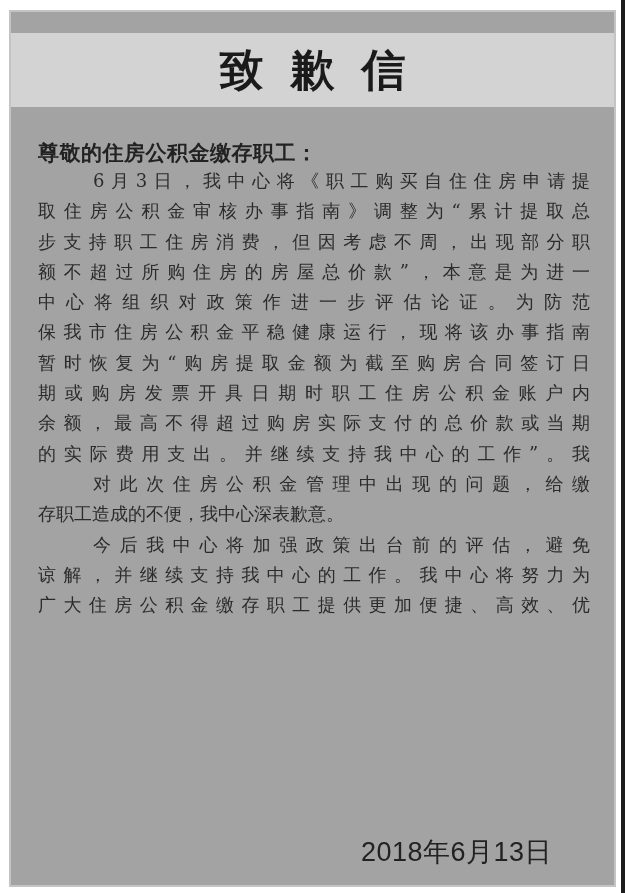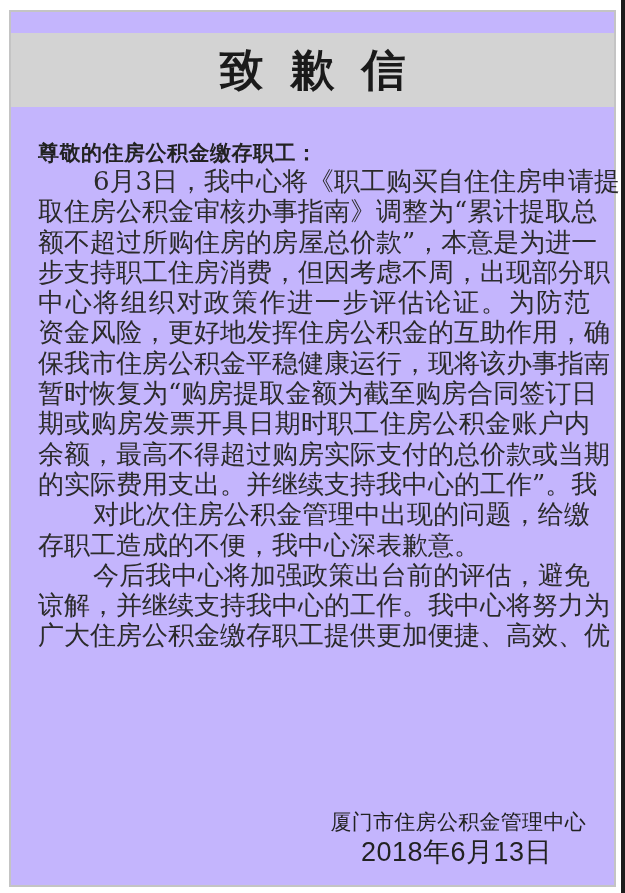--- a/index.html
+++ b/index.html
@@ -21,21 +21,21 @@
       height: 893px;
       background: #1c1c1c;
     }
     .letter-box {
       position: absolute;
       left: 9px;
       top: 10px;
       width: 603px;
       height: 873px;
       border: 2px solid #c4c4c4;
-      background: #c4b5fd;
+      background: #a3a3a3;
       box-sizing: content-box;
     }
     .title-banner {
       position: absolute;
       left: 0;
       top: 21px;
       width: 603px;
       height: 74px;
       background: #d3d3d3;
       display: flex;
@@ -63,21 +63,21 @@
       letter-spacing: 0.5px;
     }
     .body-lines {
       position: absolute;
       left: 27px;
       top: 154px;
       width: 552px;
     }
     .line {
       font-family: "DejaVu Serif", serif;
-      font-size: 26px;
+      font-size: 18px;
       color: #2b2b2b;
       height: 30.3px;
       line-height: 30.3px;
       white-space: nowrap;
       text-align: justify;
       text-align-last: justify;
     }
     .line.indent {
       padding-left: 55px;
     }
@@ -115,34 +115,32 @@
   <div class="title-banner">
     <span class="title-text">致歉信</span>
   </div>
 
   <div class="salutation">尊敬的住房公积金缴存职工：</div>
 
   <div class="body-lines">
 
     <div class="line indent">6月3日，我中心将《职工购买自住住房申请提</div>
     <div class="line">取住房公积金审核办事指南》调整为“累计提取总</div>
+    <div class="line">步支持职工住房消费，但因考虑不周，出现部分职</div>
     <div class="line">额不超过所购住房的房屋总价款”，本意是为进一</div>
-    <div class="line">步支持职工住房消费，但因考虑不周，出现部分职</div>
     <div class="line">中心将组织对政策作进一步评估论证。为防范</div>
-    <div class="line">资金风险，更好地发挥住房公积金的互助作用，确</div>
     <div class="line">保我市住房公积金平稳健康运行，现将该办事指南</div>
     <div class="line">暂时恢复为“购房提取金额为截至购房合同签订日</div>
     <div class="line">期或购房发票开具日期时职工住房公积金账户内</div>
     <div class="line">余额，最高不得超过购房实际支付的总价款或当期</div>
     <div class="line">的实际费用支出。并继续支持我中心的工作”。我</div>
 
     <div class="line indent">对此次住房公积金管理中出现的问题，给缴</div>
     <div class="line last">存职工造成的不便，我中心深表歉意。</div>
 
     <div class="line indent">今后我中心将加强政策出台前的评估，避免</div>
     <div class="line">谅解，并继续支持我中心的工作。我中心将努力为</div>
     <div class="line">广大住房公积金缴存职工提供更加便捷、高效、优</div>
   </div>
 
-  <div class="signature">厦门市住房公积金管理中心</div>
   <div class="date">2018年6月13日</div>
 
 </div>
 
 </body></html>

